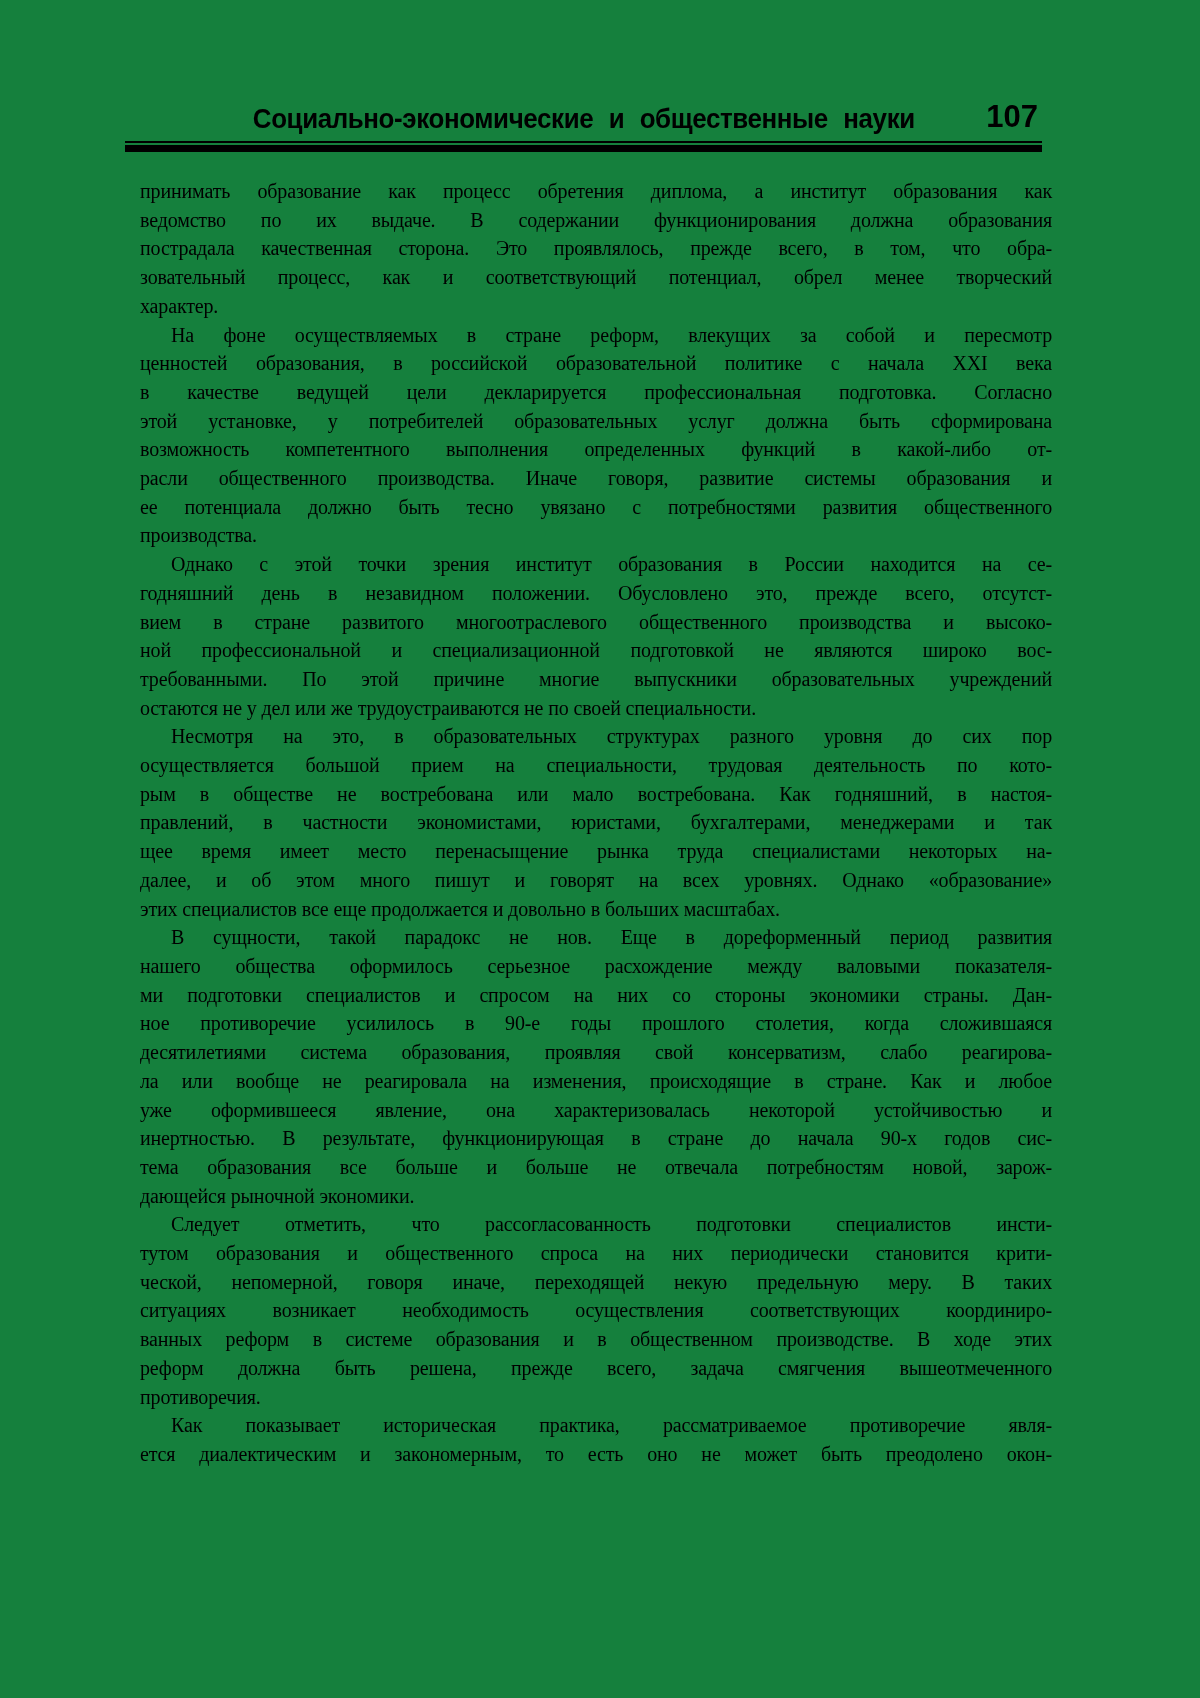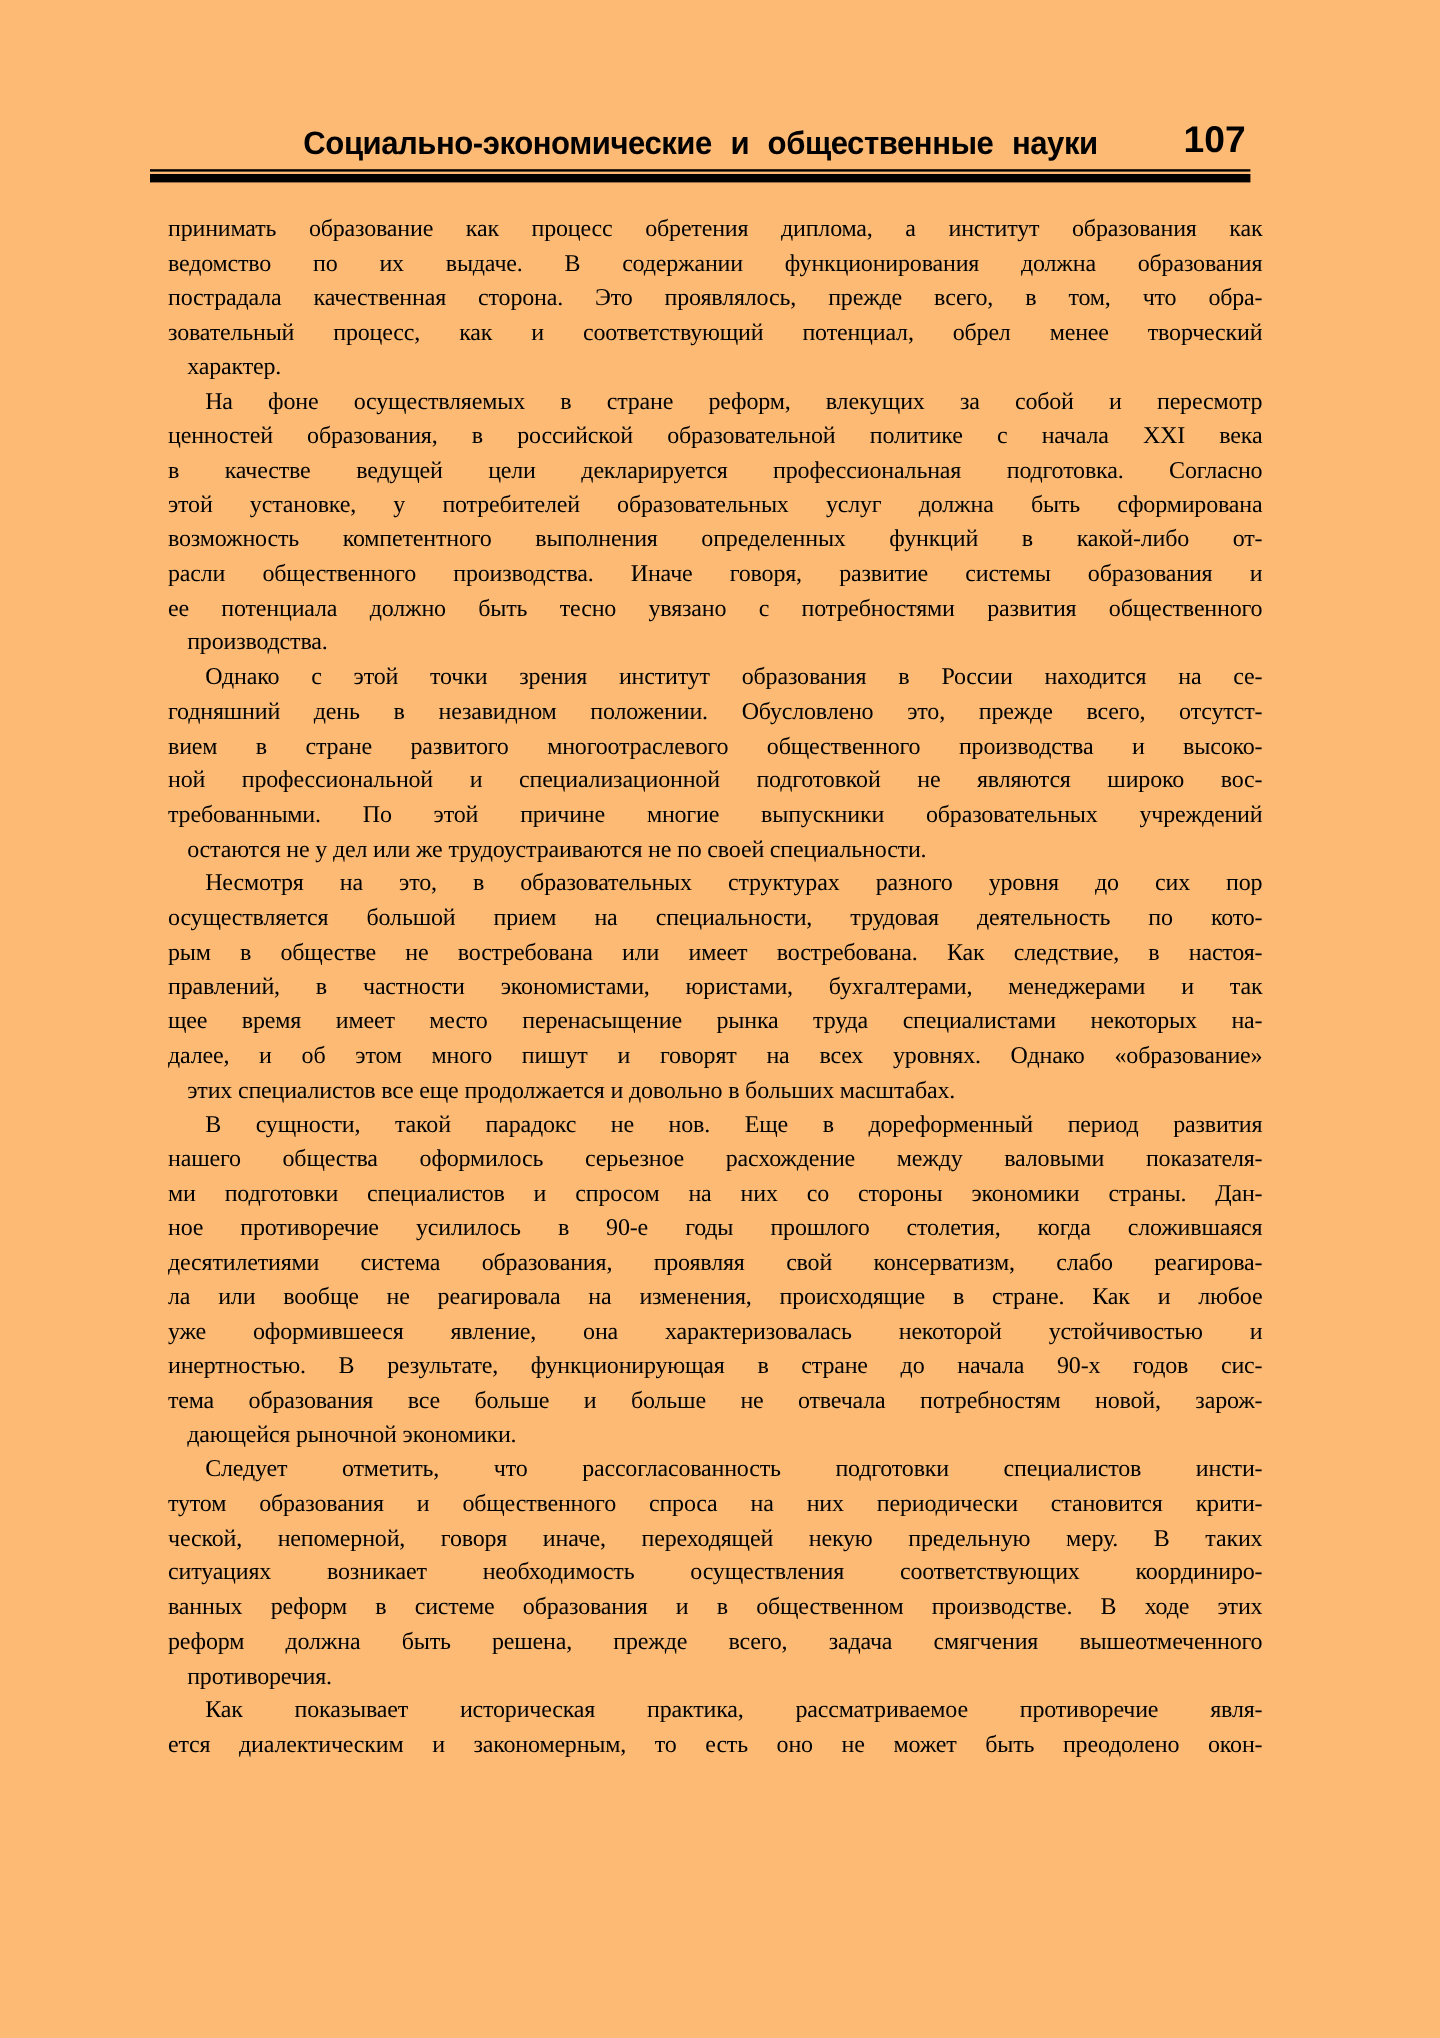--- a/index.html
+++ b/index.html
@@ -5,21 +5,21 @@
 <style>
   html, body {
     margin: 0;
     padding: 0;
     background: #ffffff;
   }
   .sheet {
     position: relative;
     width: 1200px;
     height: 1698px;
-    background: #fdba74;
+    background: #15803d;
     overflow: hidden;
     font-family: "Liberation Serif", serif;
     color: #000000;
   }
   
   .header-band {
     position: absolute;
     left: 125px;
     top: 103px;
     width: 917px;
@@ -69,21 +69,20 @@
     letter-spacing: -0.15px;
     color: #000;
   }
   .paragraph { margin: 0; }
   .line {
     text-align: justify;
     text-align-last: justify;
   }
   .line.last {
     text-align-last: left;
-    margin-left: 16px;
   }
   .line.indent {
     padding-left: 31px;
   }
 </style>
 </head>
 <body>
 
 <div class="sheet">
 
@@ -117,21 +116,21 @@
         <div class="line indent">Однако с этой точки зрения институт образования в России находится на се-</div>
         <div class="line">годняшний день в незавидном положении. Обусловлено это, прежде всего, отсутст-</div>
         <div class="line">вием в стране развитого многоотраслевого общественного производства и высоко-</div>
         <div class="line">ной профессиональной и специализационной подготовкой не являются широко вос-</div>
         <div class="line">требованными. По этой причине многие выпускники образовательных учреждений</div>
         <div class="line last">остаются не у дел или же трудоустраиваются не по своей специальности.</div>
       </div>
       <div class="paragraph">
         <div class="line indent">Несмотря на это, в образовательных структурах разного уровня до сих пор</div>
         <div class="line">осуществляется большой прием на специальности, трудовая деятельность по кото-</div>
-        <div class="line">рым в обществе не востребована или имеет востребована. Как следствие, в настоя-</div>
+        <div class="line">рым в обществе не востребована или мало востребована. Как годняшний, в настоя-</div>
         <div class="line">правлений, в частности экономистами, юристами, бухгалтерами, менеджерами и так</div>
         <div class="line">щее время имеет место перенасыщение рынка труда специалистами некоторых на-</div>
         <div class="line">далее, и об этом много пишут и говорят на всех уровнях. Однако «образование»</div>
         <div class="line last">этих специалистов все еще продолжается и довольно в больших масштабах.</div>
       </div>
       <div class="paragraph">
         <div class="line indent">В сущности, такой парадокс не нов. Еще в дореформенный период развития</div>
         <div class="line">нашего общества оформилось серьезное расхождение между валовыми показателя-</div>
         <div class="line">ми подготовки специалистов и спросом на них со стороны экономики страны. Дан-</div>
         <div class="line">ное противоречие усилилось в 90-е годы прошлого столетия, когда сложившаяся</div>

